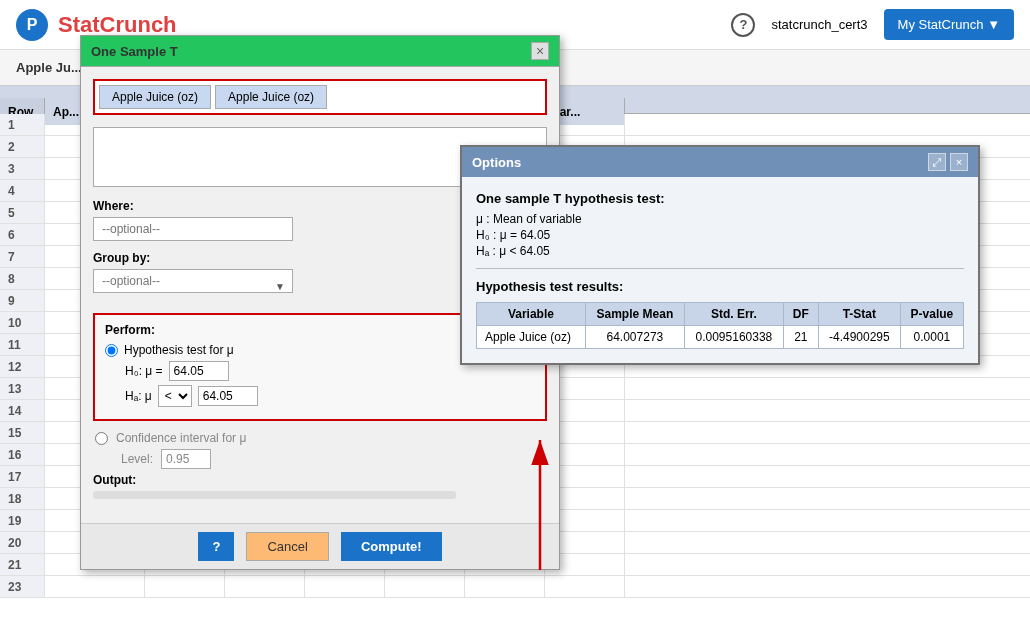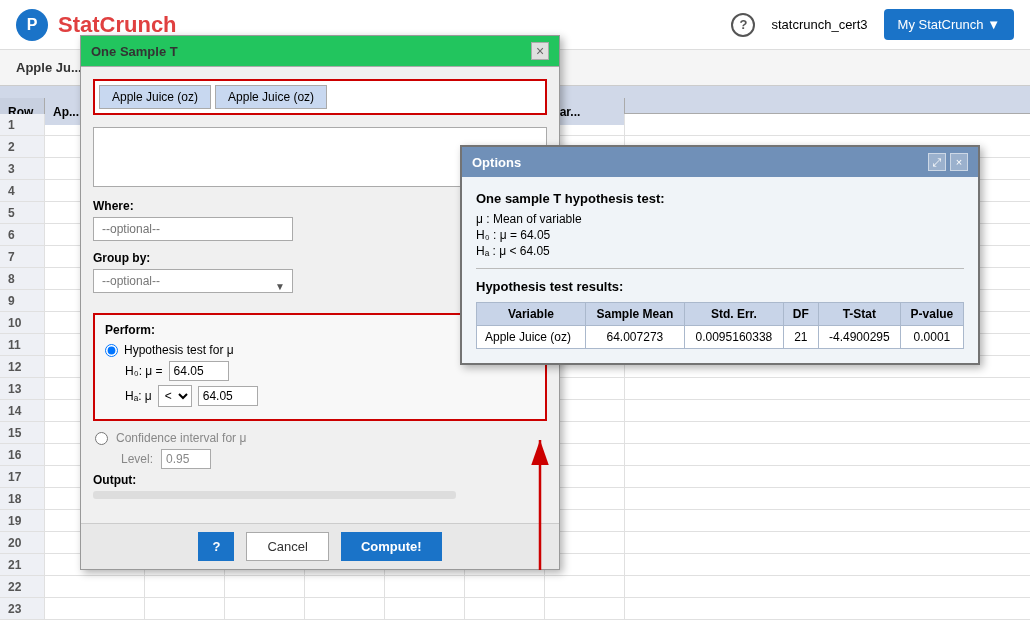--- a/index.html
+++ b/index.html
@@ -345,21 +345,21 @@
     .btn-question {
       background: #1a73c8;
       color: #fff;
       border: none;
       padding: 6px 14px;
       cursor: pointer;
       font-size: 13px;
       font-weight: bold;
     }
     .btn-cancel {
-      background: #ffffff;
+      background: #fdba74;
       color: #333;
       border: 1px solid #aaa;
       padding: 6px 20px;
       cursor: pointer;
       font-size: 13px;
     }
     .btn-compute {
       background: #1a73c8;
       color: #fff;
       border: none;
@@ -694,30 +694,20 @@
         <div class="data-cell data-col"></div>
         <div class="data-cell var-col"></div>
         <div class="data-cell var-col"></div>
         <div class="data-cell var-col"></div>
         <div class="data-cell var-col"></div>
         <div class="data-cell var-col"></div>
         <div class="data-cell var-col"></div>
       </div>
     <div class="data-row">
         <div class="data-cell row-cell">21</div>
-        <div class="data-cell data-col"></div>
-        <div class="data-cell var-col"></div>
-        <div class="data-cell var-col"></div>
-        <div class="data-cell var-col"></div>
-        <div class="data-cell var-col"></div>
-        <div class="data-cell var-col"></div>
-        <div class="data-cell var-col"></div>
-      </div>
-    <div class="data-row">
-        <div class="data-cell row-cell">22</div>
         <div class="data-cell data-col"></div>
         <div class="data-cell var-col"></div>
         <div class="data-cell var-col"></div>
         <div class="data-cell var-col"></div>
         <div class="data-cell var-col"></div>
         <div class="data-cell var-col"></div>
         <div class="data-cell var-col"></div>
       </div>
     <div class="data-row">
         <div class="data-cell row-cell">23</div>

